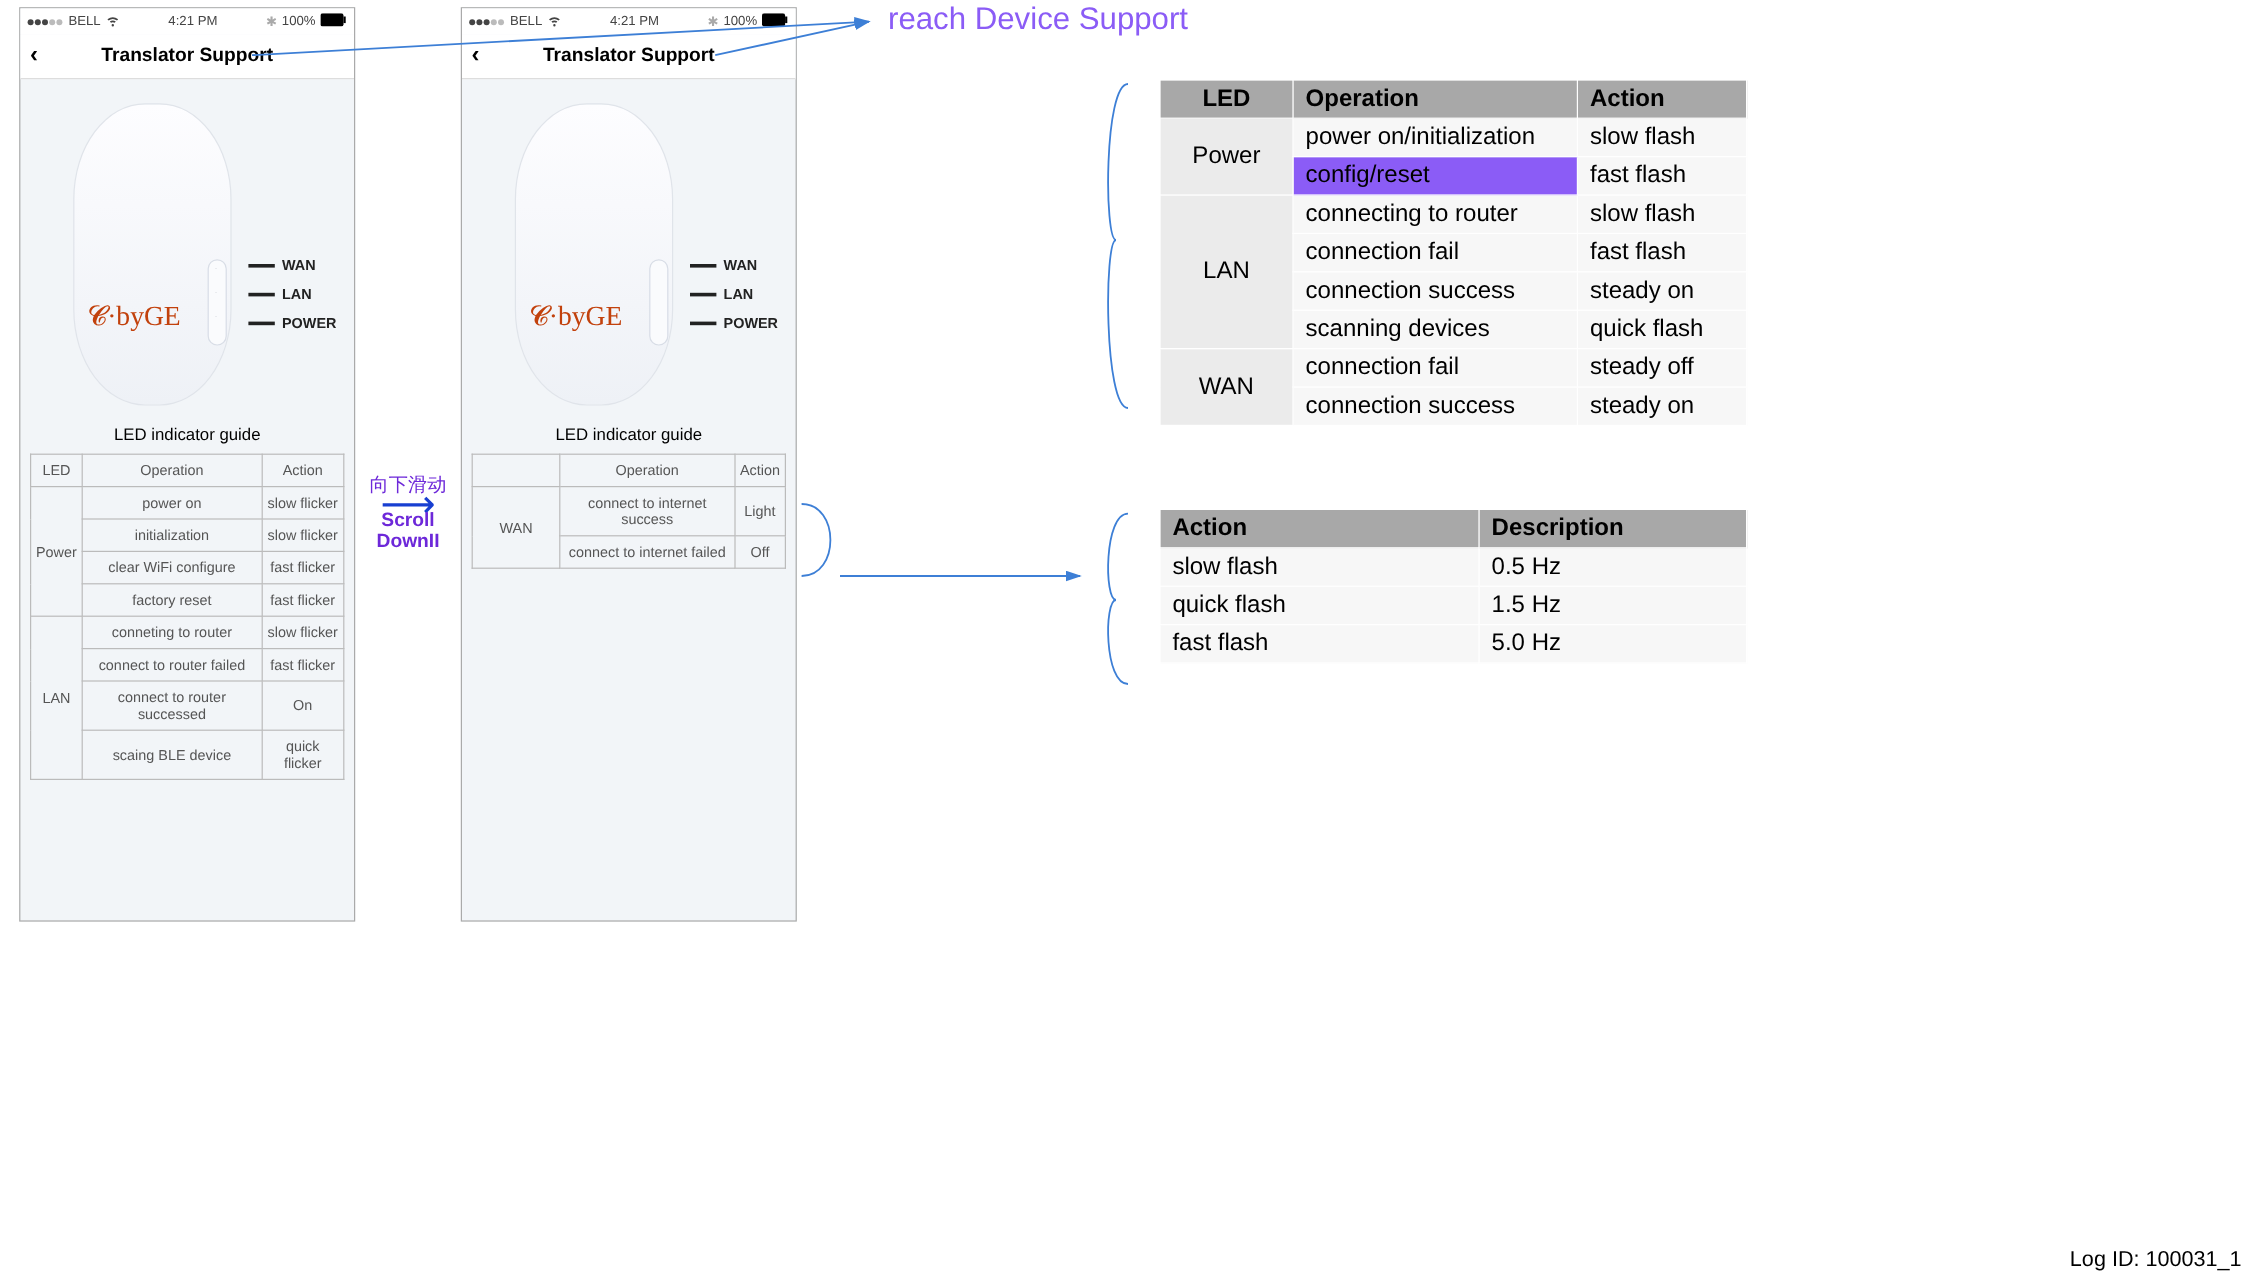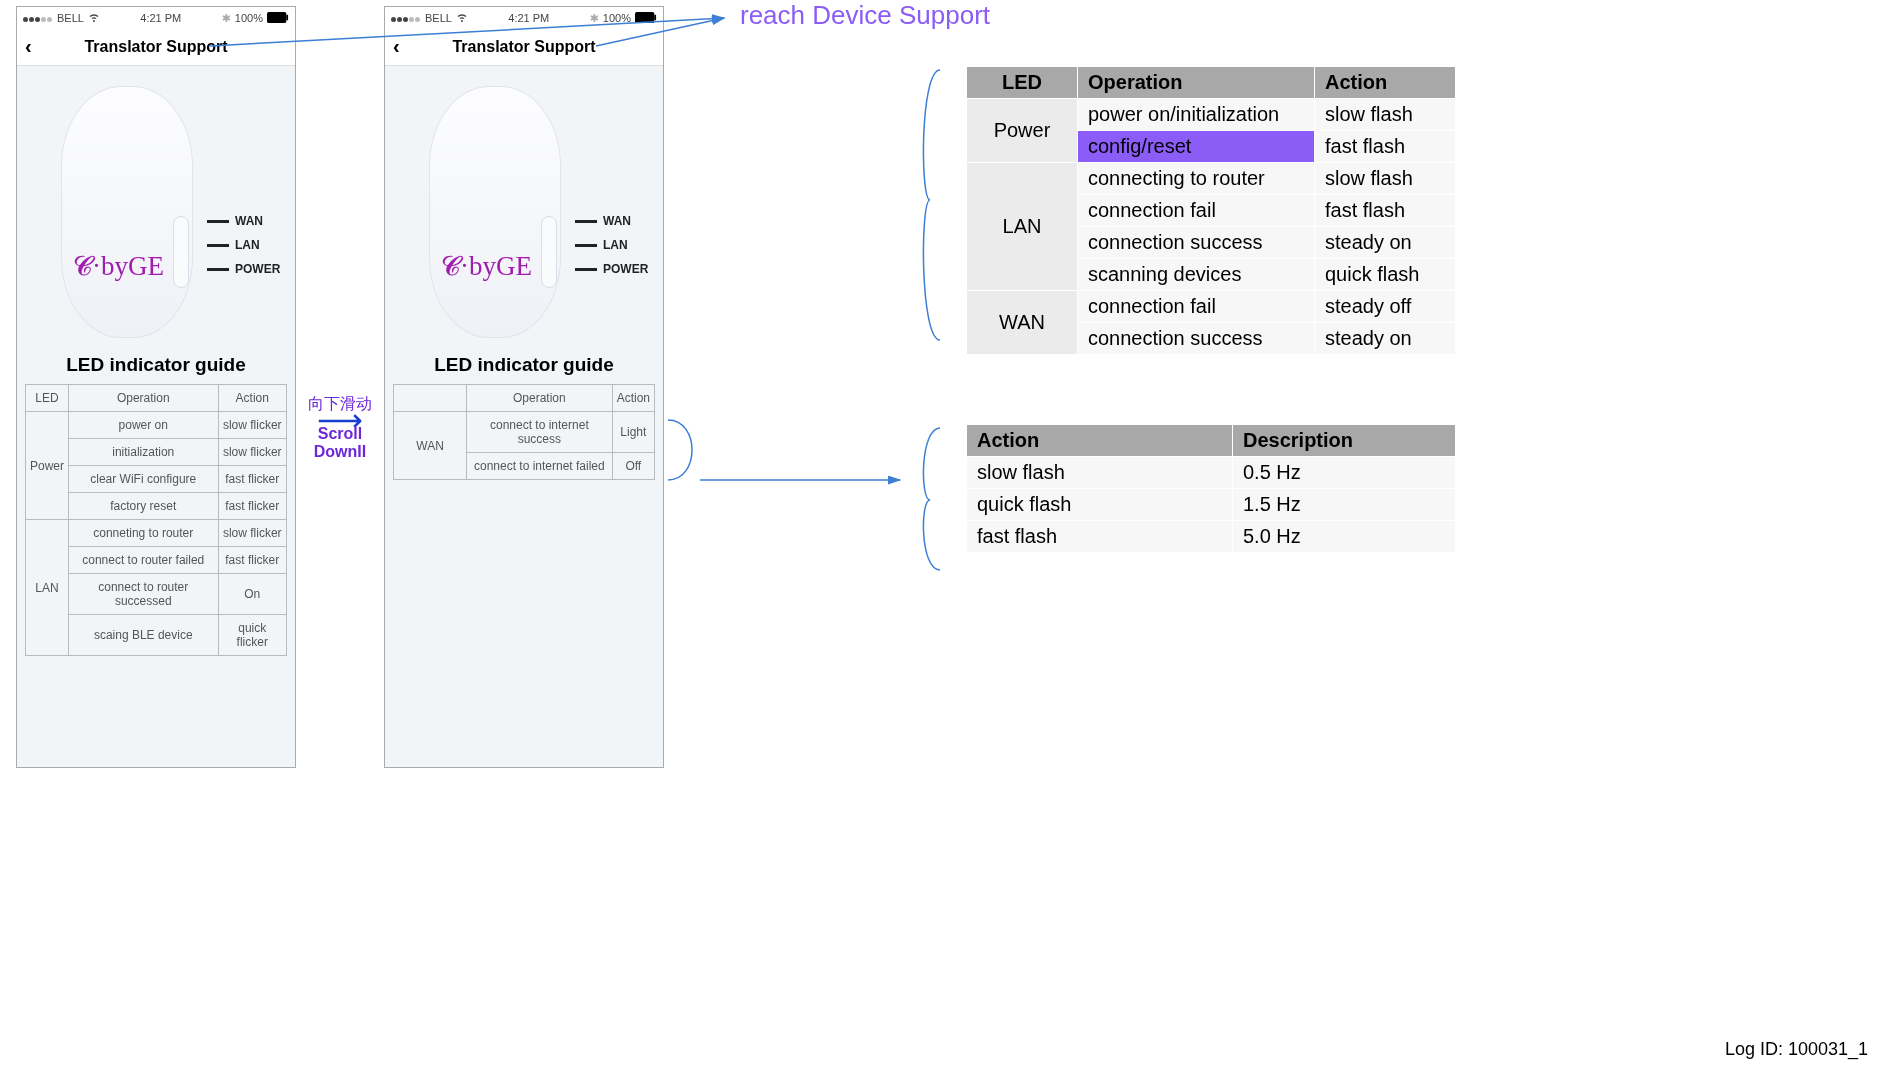--- a/index.html
+++ b/index.html
@@ -10,26 +10,26 @@
   .phone2{left:384px;top:6px;width:278px;height:760px;}
   .statusbar{height:22px;background:#fff;display:flex;align-items:center;justify-content:space-between;padding:0 6px;font-size:11px;color:#444;}
   .statusbar .left,.statusbar .right{display:flex;align-items:center;gap:4px;}
   .dots span{display:inline-block;width:5px;height:5px;border-radius:50%;background:#444;margin-right:1px;}
   .dots span.h{background:#bbb;}
   .titlebar{height:36px;background:#fff;display:flex;align-items:center;justify-content:center;position:relative;font-weight:bold;font-size:16px;border-bottom:1px solid #ddd;}
   .back{position:absolute;left:8px;top:6px;font-size:20px;font-weight:bold;color:#000;cursor:pointer;}
   .phone-body{padding:10px 8px 0 8px;text-align:center;}
   .device-ill{position:relative;width:210px;height:250px;margin:10px auto 0 auto;}
   .device-shape{position:absolute;left:10px;top:0;width:130px;height:250px;border:1px solid #e0e4ea;border-radius:60px 60px 60px 60px/80px 80px 80px 80px;background:linear-gradient(#fdfdff,#eef1f6);}
-  .logo-swirl{position:absolute;left:22px;top:165px;font-family:cursive;color:#a21caf;font-size:27px;}
+  .logo-swirl{position:absolute;left:22px;top:165px;font-family:cursive;color:#c2410c;font-size:23px;}
   .side-strip{position:absolute;left:122px;top:130px;width:14px;height:70px;border:1px solid #d8dde6;border-radius:8px;background:#fafbfd;}
   .led-tiny{position:absolute;left:125px;width:8px;font-size:5px;color:#b5bac5;text-align:center;}
   .led-label{position:absolute;font-size:12px;font-weight:bold;color:#222;display:flex;align-items:center;gap:6px;}
   .led-label .dash{display:inline-block;width:22px;height:3px;background:#222;}
-  .led-guide-title{font-size:19px;font-weight:bold;margin:18px 0 8px 0;}
+  .led-guide-title{font-size:14px;font-weight:normal;margin:18px 0 8px 0;}
   
   table.inner{border-collapse:collapse;width:100%;font-size:12px;color:#555;}
   table.inner th, table.inner td{border:1px solid #bbb;padding:6px 4px;text-align:center;vertical-align:middle;}
   table.inner th{font-weight:normal;background:#f2f5f8;}
   
   .anno-scroll{position:absolute;left:294px;top:394px;width:92px;text-align:center;}
   .anno-red{color:#6d28d9;font-size:16px;}
   .anno-arrow-blue{color:#183fd1;font-size:32px;line-height:10px;}
   
   .anno-top-text{position:absolute;left:740px;top:0px;font-size:26px;color:#8b5cf6;}

